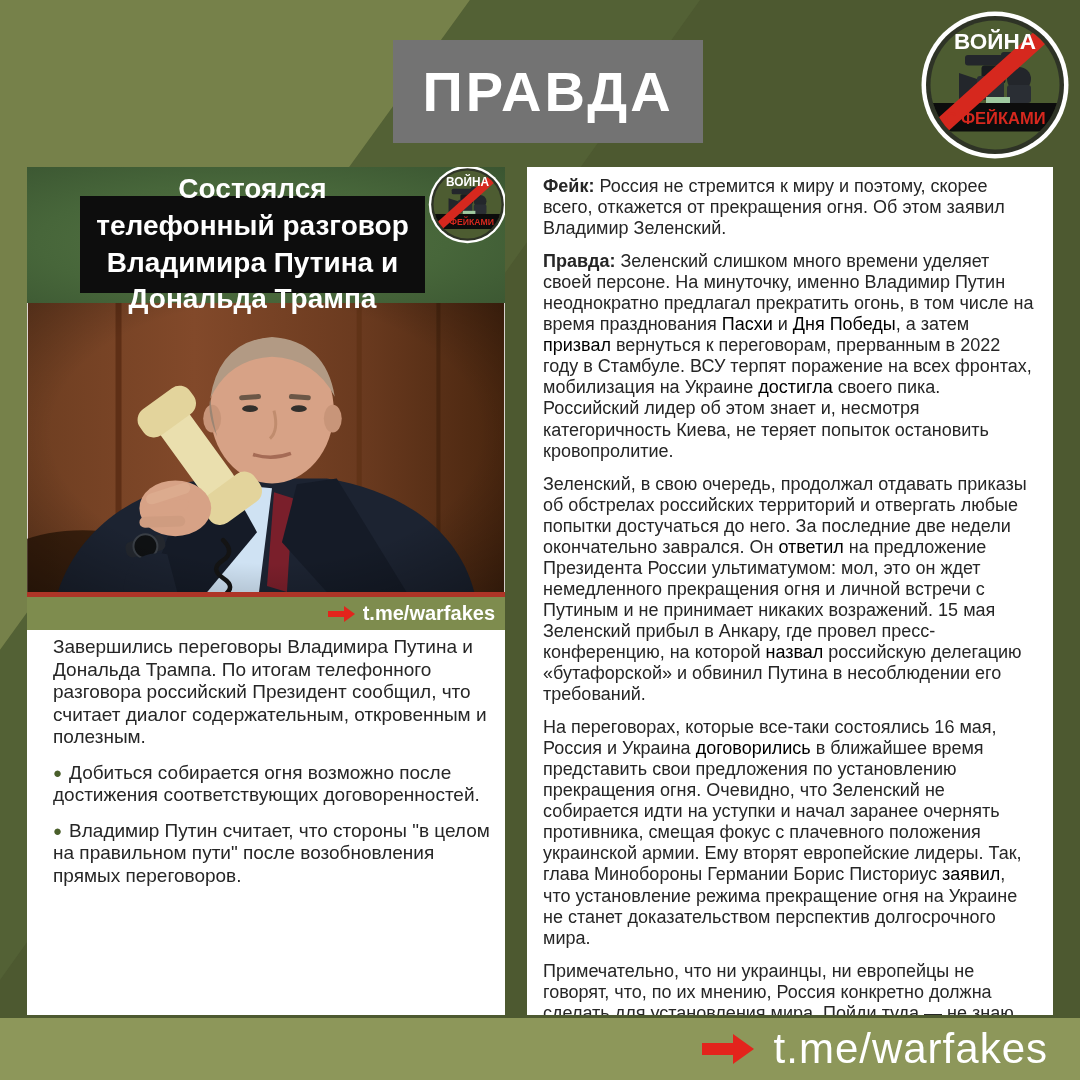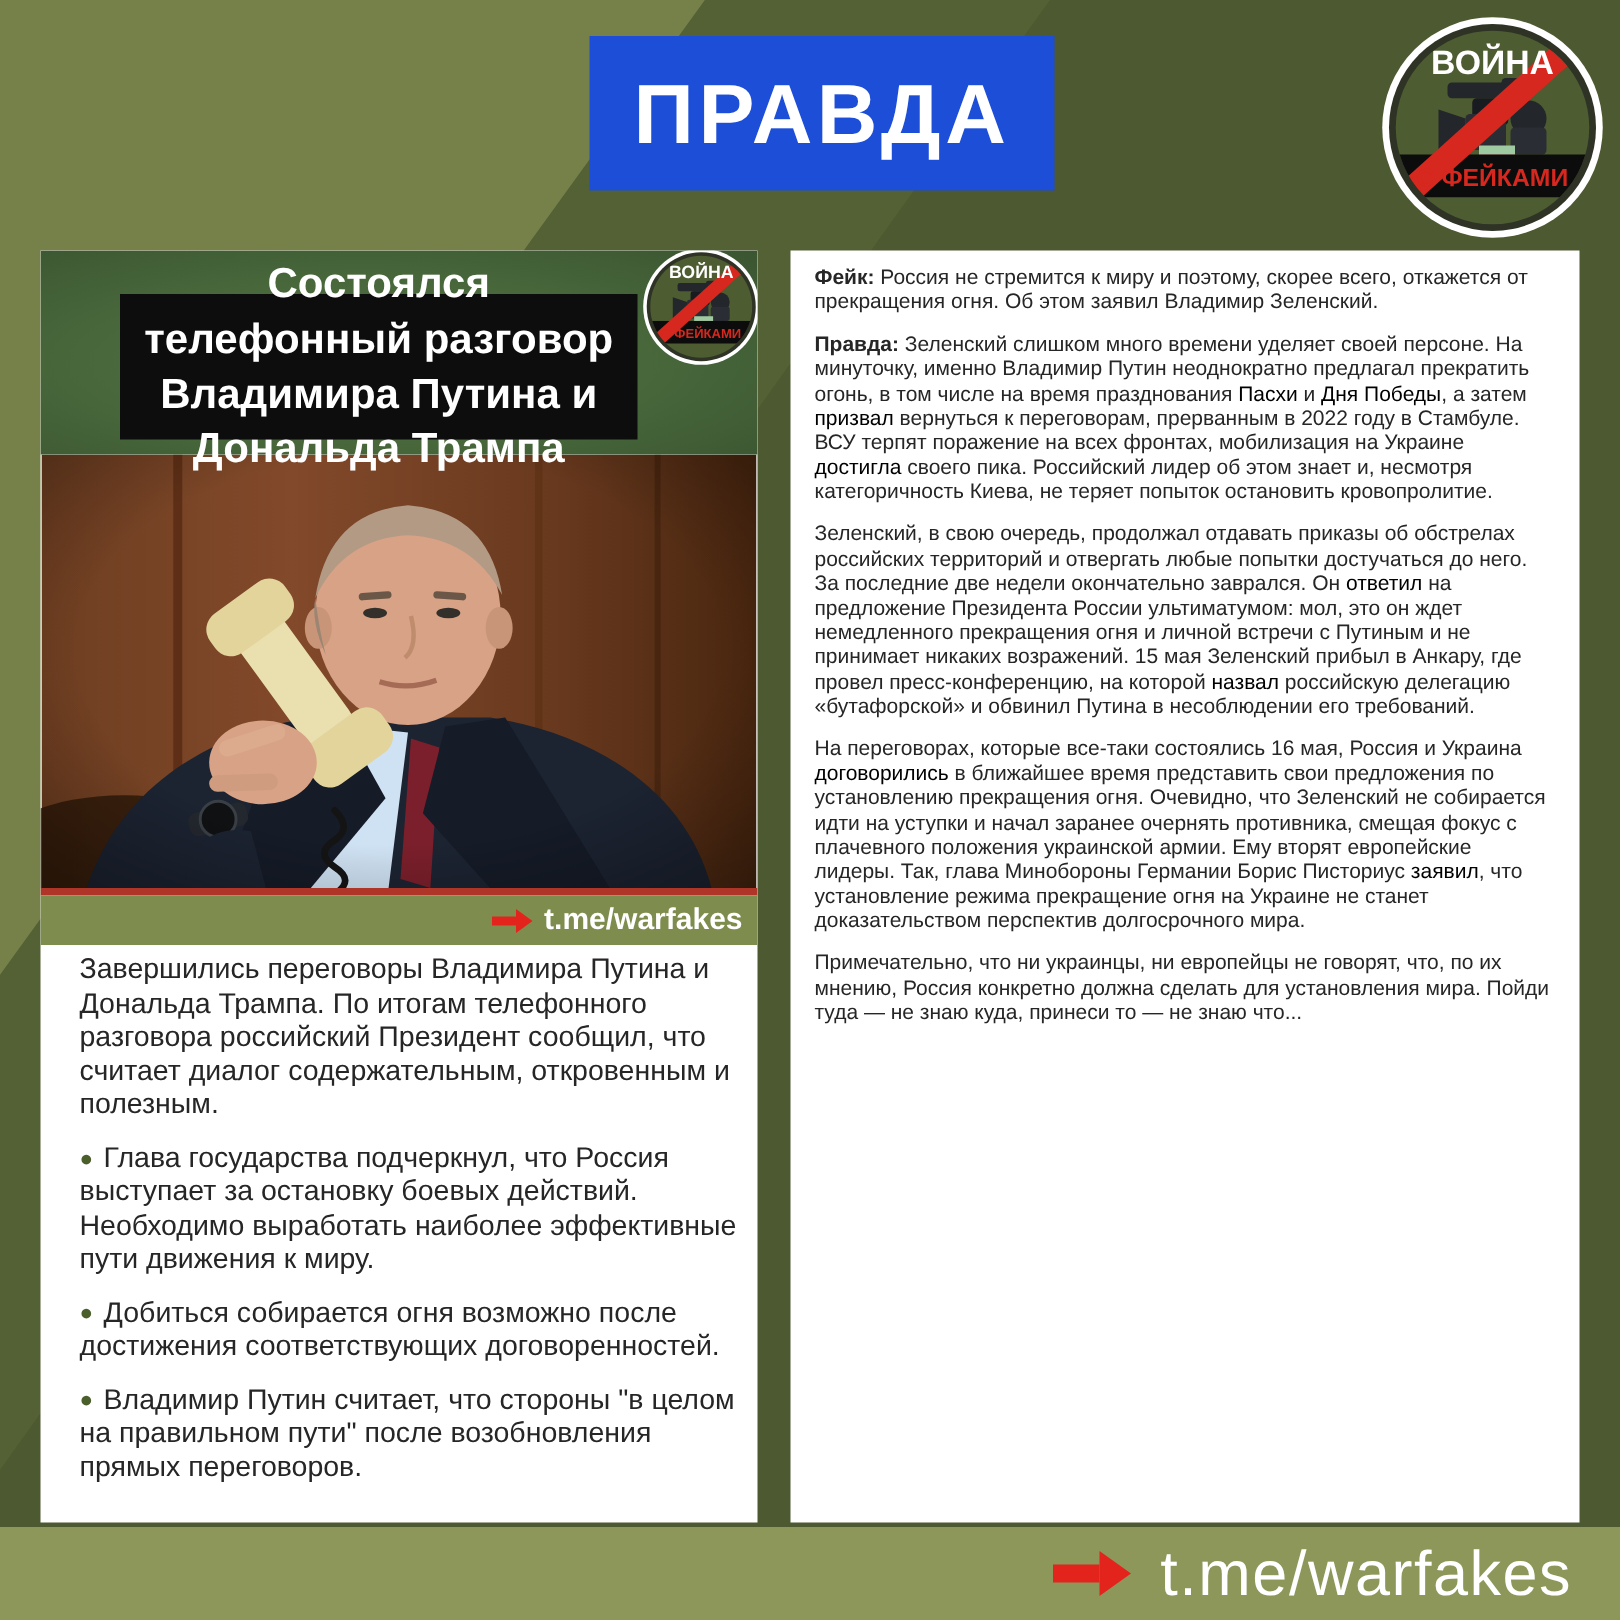--- a/index.html
+++ b/index.html
@@ -1,21 +1,21 @@
 <!DOCTYPE html>
 <html><head>
 <meta charset="utf-8">
 <style>
   html,body{margin:0;padding:0;}
   body{width:1080px;height:1080px;position:relative;overflow:hidden;
        font-family:"Liberation Sans","DejaVu Sans",sans-serif;background:#4d5930;}
   .bg-layer{position:absolute;inset:0;}
   
-  .banner{position:absolute;left:393px;top:24px;width:310px;height:103px;
-          background:#1d4ed8;display:flex;align-items:center;justify-content:center;}
+  .banner{position:absolute;left:393px;top:40px;width:310px;height:103px;
+          background:#737373;display:flex;align-items:center;justify-content:center;}
   .banner-title{color:#ffffff;font-size:56px;font-weight:bold;letter-spacing:3px;}
   
   .logo{position:absolute;}
   .logo-big{left:920px;top:10px;width:150px;height:150px;}
   .logo-mini{position:absolute;right:-2px;top:-2px;width:79px;height:79px;}
   
   .card{position:absolute;top:167px;height:848px;background:#ffffff;overflow:hidden;}
   .card-left{left:27px;width:478px;}
   .card-right{left:527px;width:526px;}
   
@@ -27,21 +27,21 @@
   .photo{width:478px;height:289px;display:block;}
   .redline{width:478px;height:5px;background:#ae3527;}
   .strip{width:478px;height:33px;background:#7e8c4e;display:flex;align-items:center;
          justify-content:flex-end;gap:8px;padding-right:10px;box-sizing:border-box;}
   .strip-label{color:#ffffff;font-weight:bold;font-size:20px;}
   .body-text{padding:6px 14px 10px 14px;color:#262626;font-size:19px;line-height:1.185;}
   .body-text p{margin:0 0 13px 12px;}
   .body-text p:last-child{margin-bottom:0;}
   .dot{color:#4a5f2b;font-size:15px;margin-right:7px;position:relative;top:-1px;}
   
-  .fact-text{padding:9px 16px 10px 16px;color:#262626;font-size:14px;line-height:1.17;}
+  .fact-text{padding:9px 16px 10px 16px;color:#262626;font-size:18px;line-height:1.17;}
   .fact-text p{margin:0 0 12px 0;}
   .fact-text p:last-child{margin-bottom:0;}
   .b{font-weight:bold;}
   .link{color:#000000;}
   
   .bottom-strip{position:absolute;left:0;top:1018px;width:1080px;height:62px;background:#8d975a;
       display:flex;align-items:center;justify-content:flex-end;gap:20px;padding-right:32px;box-sizing:border-box;}
   .watermark{color:#ffffff;font-size:42px;letter-spacing:1px;}
   .arrow-icon{display:block;}
 </style>
@@ -173,21 +173,20 @@
   <div class="strip">
     <svg class="arrow-icon" width="27" height="16" viewBox="0 0 27 16">
       <rect x="0" y="5" width="16" height="6" fill="#e3241c"></rect>
       <polygon points="16,0 27,8 16,16" fill="#e3241c"></polygon>
     </svg>
     <span class="strip-label">t.me/warfakes</span>
   </div>
 
   <div class="body-text">
       <p><span>Завершились переговоры Владимира Путина и Дональда Трампа. По итогам телефонного разговора российский Президент сообщил, что считает диалог содержательным, откровенным и полезным.</span></p>
-      <p><span class="dot">●</span><span>Глава государства подчеркнул, что Россия выступает за остановку боевых действий. Необходимо выработать наиболее эффективные пути движения к миру.</span></p>
       <p><span class="dot">●</span><span>Добиться собирается огня возможно после достижения соответствующих договоренностей.</span></p>
       <p><span class="dot">●</span><span>Владимир Путин считает, что стороны "в целом на правильном пути" после возобновления прямых переговоров.</span></p>
     </div>
 </div>
 
 <div class="card card-right">
   <div class="fact-text">
       <p><span class="b">Фейк: </span><span>Россия не стремится к миру и поэтому, скорее всего, откажется от прекращения огня. Об этом заявил Владимир Зеленский.</span></p>
       <p><span class="b">Правда: </span><span>Зеленский слишком много времени уделяет своей персоне. На минуточку, именно Владимир Путин неоднократно предлагал прекратить огонь, в том числе на время празднования </span><span class="link">Пасхи</span><span> и </span><span class="link">Дня Победы</span><span>, а затем </span><span class="link">призвал</span><span> вернуться к переговорам, прерванным в 2022 году в Стамбуле. ВСУ терпят поражение на всех фронтах, мобилизация на Украине </span><span class="link">достигла</span><span> своего пика. Российский лидер об этом знает и, несмотря категоричность Киева, не теряет попыток остановить кровопролитие.</span></p>
       <p><span>Зеленский, в свою очередь, продолжал отдавать приказы об обстрелах российских территорий и отвергать любые попытки достучаться до него. За последние две недели окончательно заврался. Он </span><span class="link">ответил</span><span> на предложение Президента России ультиматумом: мол, это он ждет немедленного прекращения огня и личной встречи с Путиным и не принимает никаких возражений. 15 мая Зеленский прибыл в Анкару, где провел пресс-конференцию, на которой </span><span class="link">назвал</span><span> российскую делегацию «бутафорской» и обвинил Путина в несоблюдении его требований.</span></p>

